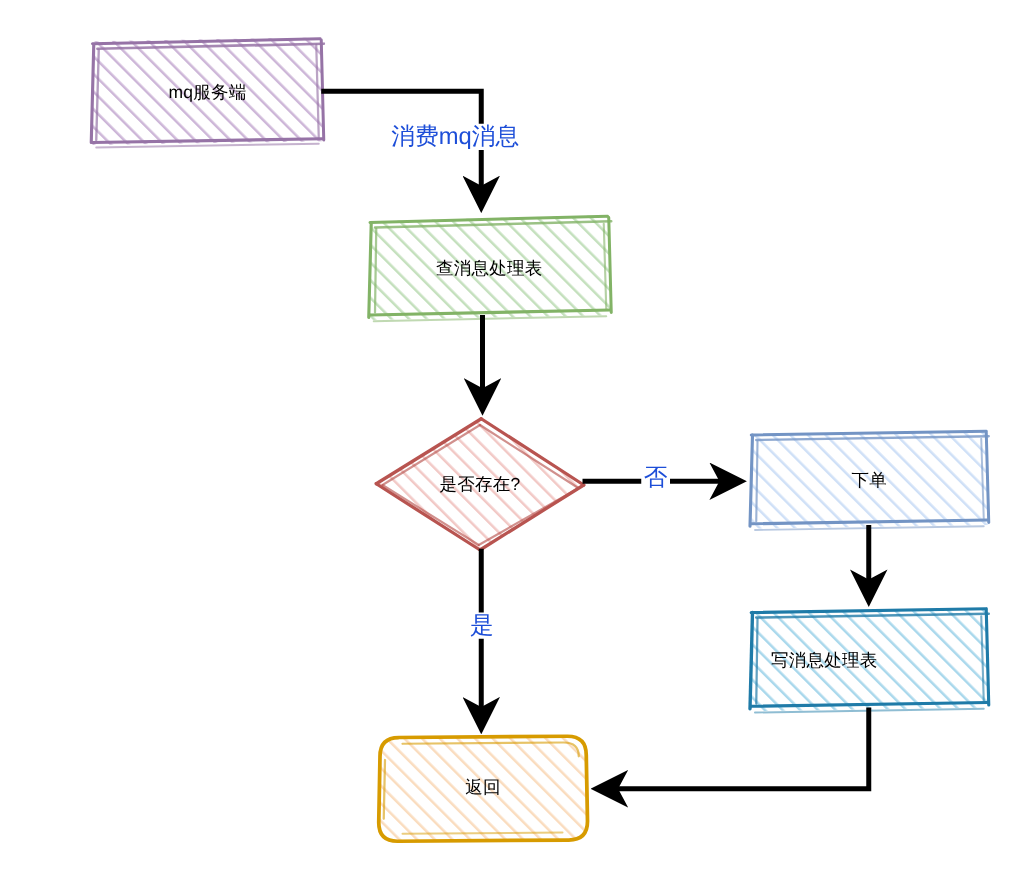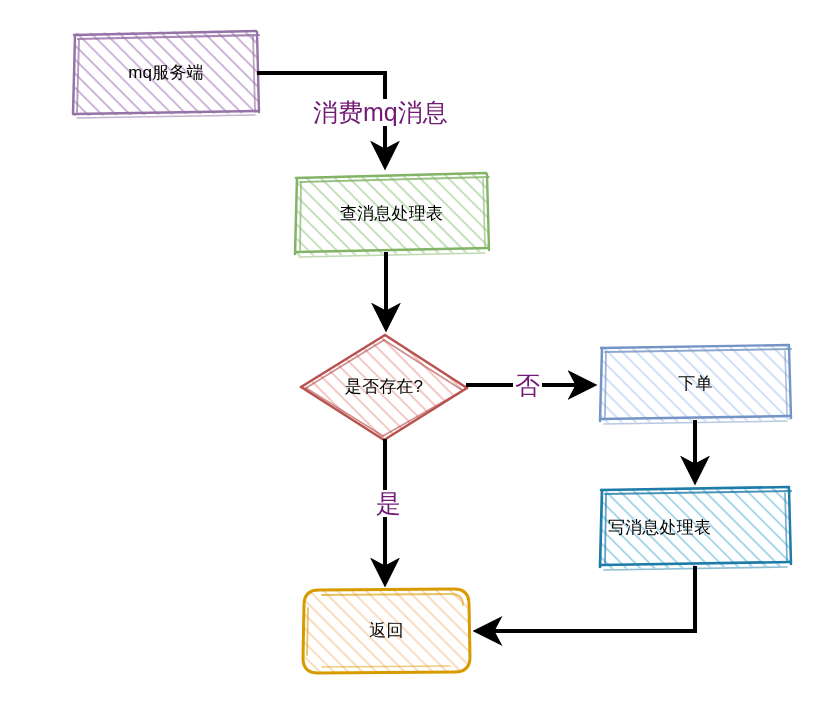--- a/index.html
+++ b/index.html
@@ -26,30 +26,30 @@
     width: 814px;
     height: 704px;
   }
   .node-label {
     position: absolute;
     display: flex;
     align-items: center;
     justify-content: center;
     text-align: center;
     color: #000000;
-    font-size: 17px;
+    font-size: 14px;
     line-height: 1.15;
     letter-spacing: 0.2px;
     white-space: nowrap;
     pointer-events: none;
   }
   .edge-label {
     position: absolute;
-    color: #701a75;
-    font-size: 25px;
+    color: #1d4ed8;
+    font-size: 19px;
     line-height: 1;
     white-space: nowrap;
     background: #ffffff;
     padding: 1px 2px;
     pointer-events: none;
   }
 </style>
 </head>
 <body>
 
@@ -195,21 +195,21 @@
   </div>
 
   <div class="node-label" style="left:600px; top:344px; width:191px; height:80px;">
     <span>下单</span>
   </div>
 
   <div class="node-label" style="left:564px; top:487px; width:191px; height:82px;">
     <span>写消息处理表</span>
   </div>
 
-  <div class="node-label" style="left:303px; top:588px; width:167px; height:86px;">
+  <div class="node-label" style="left:303px; top:588px; width:167px; height:86px;font-family:Liberation Mono, monospace;">
     <span>返回</span>
   </div>
 
   <div class="edge-label" style="left:311px; top:99px;">消费mq消息</div>
 
   <div class="edge-label" style="left:513px; top:372px;">否</div>
 
   <div class="edge-label" style="left:374px; top:490px;">是</div>
 
 </div>

